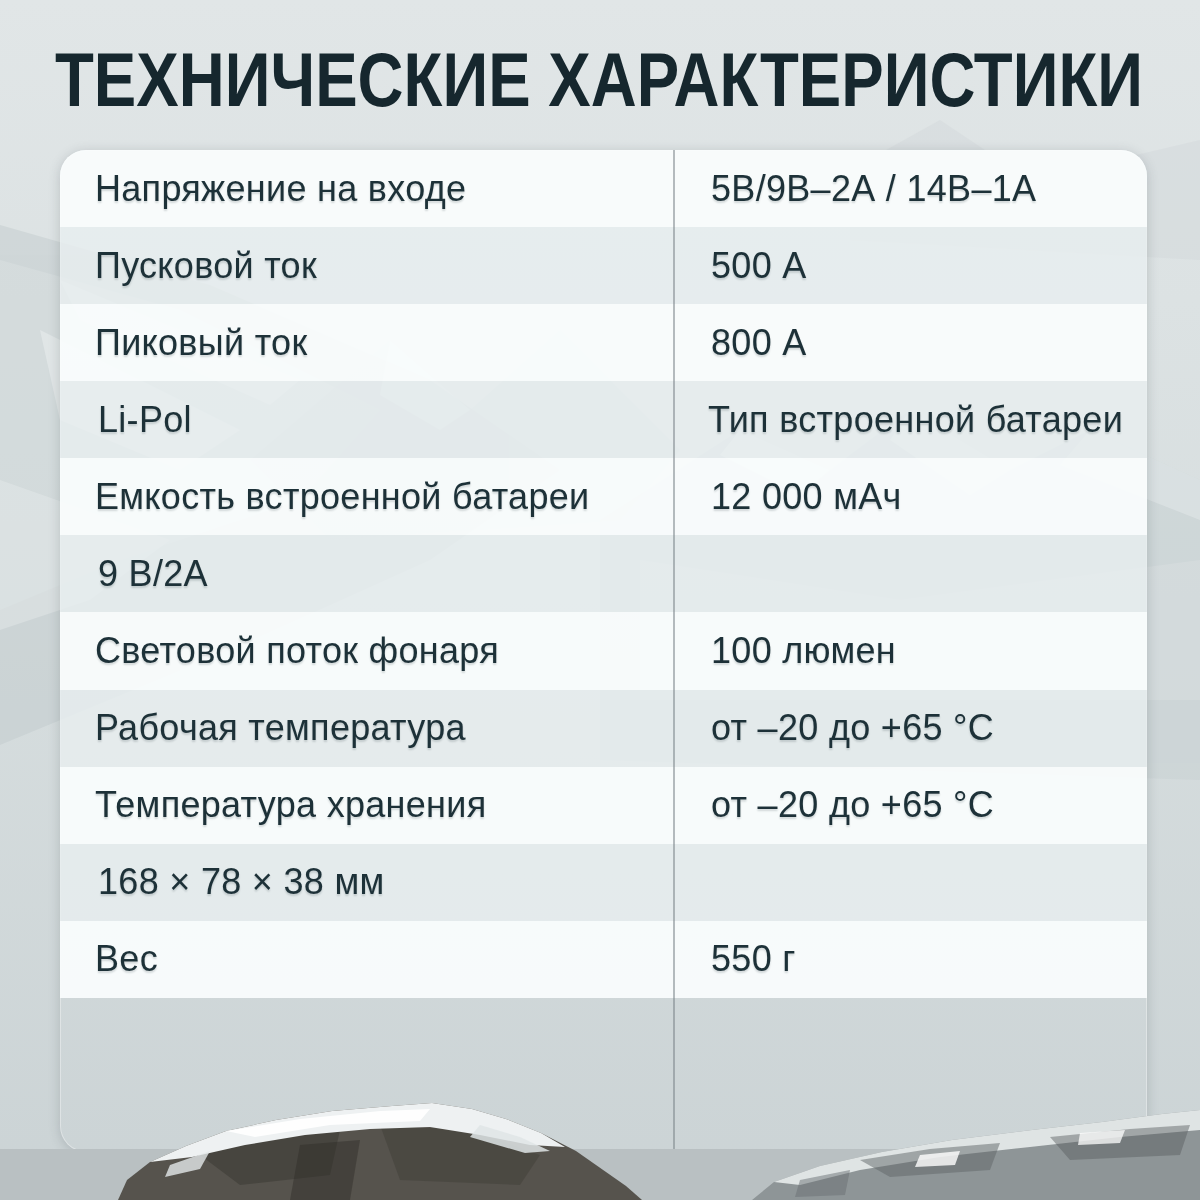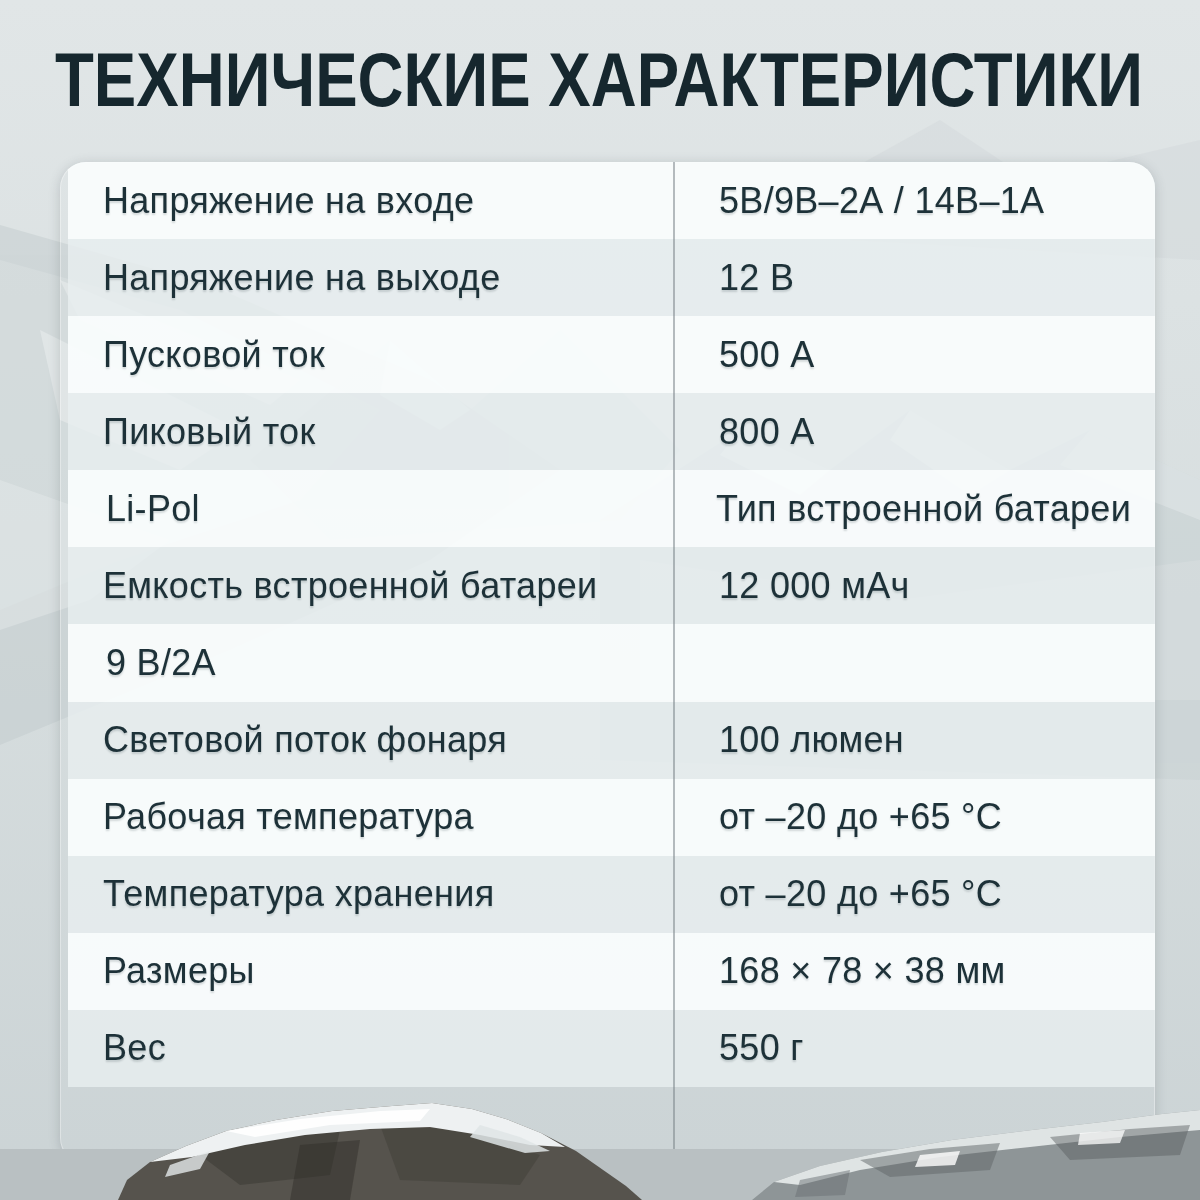--- a/index.html
+++ b/index.html
@@ -19,29 +19,28 @@
   .title-svg { position: absolute; left: 0; top: 0; display: block; }
   .title-svg text {
     font-family: "Liberation Sans", sans-serif;
     font-weight: bold;
     fill: #16272e;
   }
 
   .spec-table {
     position: absolute;
     left: 60px;
-    top: 162px;
+    top: 150px;
     width: 1087px;
     height: 1002px;
     border-radius: 26px;
     overflow: hidden;
     display: grid;
     grid-template-rows: repeat(13, 1fr);
     box-shadow: 0 2px 12px rgba(58, 70, 76, 0.22), 0 0 0 1px rgba(255,255,255,0.35) inset;
-    padding-left: 8px;
   }
   .spec-row { display: grid; grid-template-columns: 613px 1fr; }
   .spec-row:nth-child(odd)  { background: rgba(250, 253, 253, 0.93); }
   .spec-row:nth-child(even) { background: rgba(233, 239, 240, 0.80); }
   .cell {
     display: flex;
     align-items: center;
     font-size: 36px;
     line-height: 1;
     color: #1d3138;
@@ -103,24 +102,20 @@
   <svg class="title-svg" width="1200" height="130" viewBox="0 0 1200 130">
     <text x="55" y="106" font-size="76" textLength="1088" lengthAdjust="spacingAndGlyphs">ТЕХНИЧЕСКИЕ ХАРАКТЕРИСТИКИ</text>
   </svg>
 
   <div class="spec-table">
     <div class="spec-row">
       <div class="cell label">Напряжение на входе</div>
       <div class="cell value">5В/9В–2А / 14В–1А</div>
     </div>
     <div class="spec-row">
-      <div class="cell label">Напряжение на выходе</div>
-      <div class="cell value">12 В</div>
-    </div>
-    <div class="spec-row">
       <div class="cell label">Пусковой ток</div>
       <div class="cell value">500 А</div>
     </div>
     <div class="spec-row">
       <div class="cell label">Пиковый ток</div>
       <div class="cell value">800 А</div>
     </div>
     <div class="spec-row">
       <div class="cell value">Li-Pol</div>
       <div class="cell label">Тип встроенной батареи</div>
@@ -138,21 +133,20 @@
     </div>
     <div class="spec-row">
       <div class="cell label">Рабочая температура</div>
       <div class="cell value">от –20 до +65 °C</div>
     </div>
     <div class="spec-row">
       <div class="cell label">Температура хранения</div>
       <div class="cell value">от –20 до +65 °C</div>
     </div>
     <div class="spec-row">
-      <div class="cell label">Размеры</div>
       <div class="cell value">168 × 78 × 38 мм</div>
     </div>
     <div class="spec-row">
       <div class="cell label">Вес</div>
       <div class="cell value">550 г</div>
     </div>
     <div class="col-divider"></div>
   </div>
 
   <svg class="rocks-svg" width="1200" height="115" viewBox="0 0 1200 115" aria-hidden="true">

